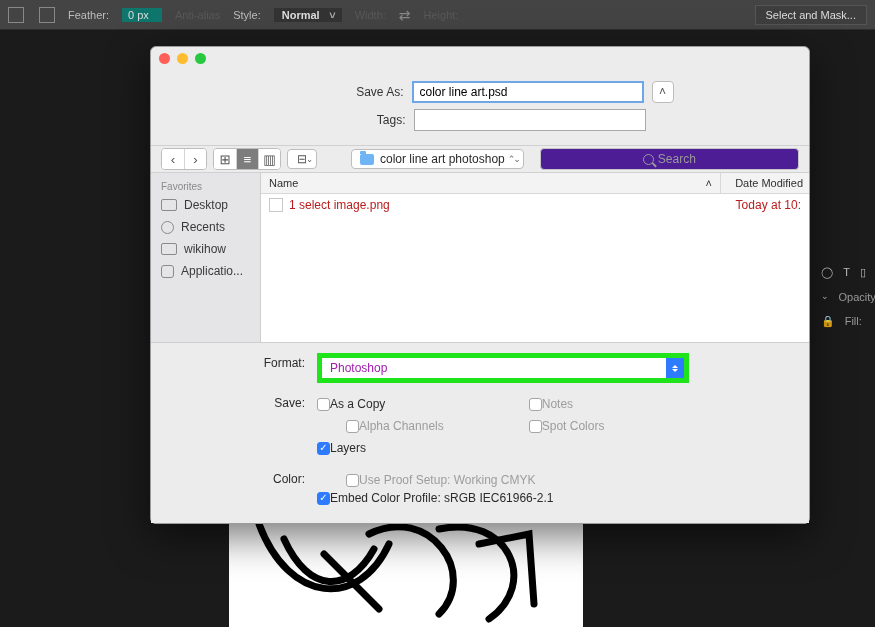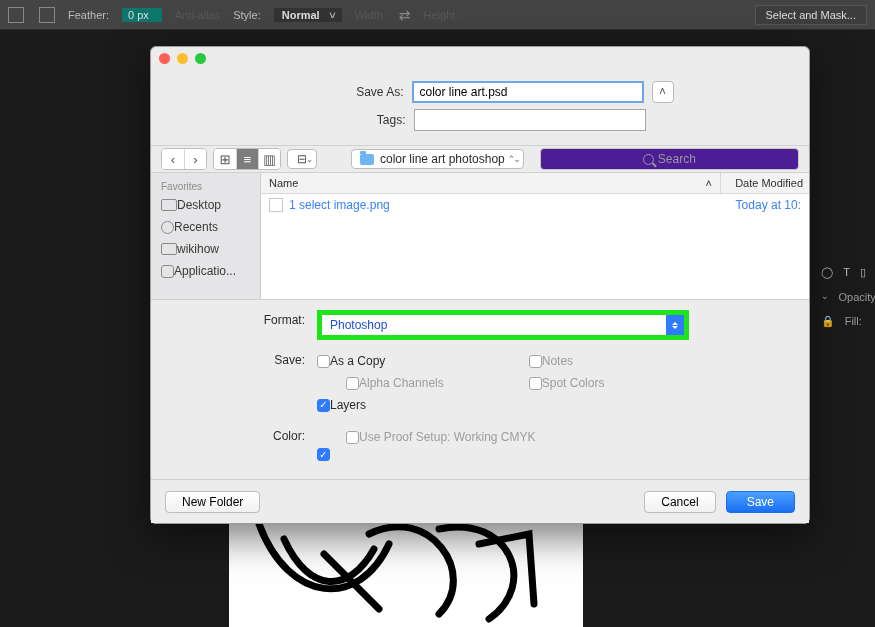--- a/index.html
+++ b/index.html
@@ -51,39 +51,39 @@
   .pathpop::after{content:"⌃⌄"; font-size:9px; line-height:8px; position:absolute; right:4px; color:#666; letter-spacing:-2px; display:flex; flex-direction:column;}
   .fold { width:14px; height:11px; background:#6fb5f5; border-radius:2px; position:relative;}
   .fold::before{content:""; position:absolute; top:-3px; left:0; width:6px; height:3px; background:#6fb5f5; border-radius:1px 1px 0 0;}
   .searchf { margin-left:10px; flex:1; border:1px solid #c6c6c6; border-radius:4px; background:#4c1d95; height:22px; display:flex; align-items:center; justify-content:center; color:#9a9a9a; gap:4px; padding:0 8px;}
   .mag { width:11px;height:11px;border:1.5px solid #9a9a9a;border-radius:50%; position:relative;}
   .mag::after{content:"";position:absolute;width:5px;height:1.5px;background:#9a9a9a; bottom:-2px; right:-4px; transform:rotate(45deg);}
 
   .browser { flex:1; display:flex; min-height:0;}
   .sidebar { width:110px; background:#e5e4e6; border-right:1px solid #cfcfcf; padding-top:4px;}
   .sb-head { color:#8a8a8a; font-size:10px; padding:4px 10px 2px;}
-  .sb-item { display:flex; align-items:center; padding:4px 10px; color:#3a3a3a;}
+  .sb-item { display:flex; align-items:center; gap:7px; padding:4px 10px; color:#3a3a3a;}
   .sb-ico { width:16px; height:12px; border:1.3px solid #8a8a8a; border-radius:2px; display:inline-block;}
   .sb-ico.folder{background:none;}
   .sb-ico.clock{border-radius:50%; width:13px;height:13px;}
   .sb-ico.app{border-radius:3px; transform:rotate(0deg); width:13px;height:13px;}
   .filepane { flex:1; background:#fff; display:flex; flex-direction:column;}
   .fp-head { display:flex; font-size:11px; color:#303030; border-bottom:1px solid #d8d8d8; background:#f3f3f3;}
   .fp-head .c1{flex:1; padding:4px 8px; border-right:1px solid #d8d8d8; display:flex; justify-content:space-between;}
   .fp-head .c2{width:88px; padding:4px 6px; text-align:right;}
-  .fp-row { display:flex; align-items:center; padding:4px 8px; color:#3b82f6; font-size:12px;}
+  .fp-row { display:flex; align-items:center; padding:4px 8px; color:#b91c1c; font-size:12px;}
   .fp-row .fi { width:14px;height:14px;border:1px solid #c8c8c8; margin-right:6px;}
   .fp-row .dt { margin-left:auto; }
 
   .options { background:#ececec; padding:10px 16px 4px; border-top:1px solid #cfcfcf;}
   .opt-row { display:flex; align-items:flex-start; margin-bottom:10px; }
   .opt-row > label { width:150px; text-align:right; padding-right:12px; padding-top:3px; color:#2b2b2b;}
   .opt-body { flex:1; }
   .hlwrap { background:#20e41b; padding:5px; width:372px;}
-  .combo { background:#fff; height:20px; display:flex; align-items:center; padding:0 8px; position:relative; font-size:12px; color:#1d4ed8;}
+  .combo { background:#fff; height:20px; display:flex; align-items:center; padding:0 8px; position:relative; font-size:12px; color:#a21caf;}
   .combo .arr { position:absolute; right:0; top:0; bottom:0; width:18px; background:#2f7bff; display:flex; flex-direction:column; align-items:center; justify-content:center;}
   .combo .arr::before{content:"";border:3px solid transparent;border-bottom-color:#fff;margin-bottom:1px;}
   .combo .arr::after{content:"";border:3px solid transparent;border-top-color:#fff;}
   .cb { display:flex; align-items:center; margin:4px 0; font-size:12px;}
   .cb.dis { color:#9d9d9d;padding-left:29px; }
   .cb .box { width:13px;height:13px;border:1px solid #a5a5a5;border-radius:3px; background:#fff; display:flex;align-items:center;justify-content:center;}
   .cb.on .box { background:#2f7bff; border-color:#2f7bff; }
   .cb.on .box::after{content:"✓"; color:#fff; font-size:10px; line-height:10px;}
   .cb-cols { display:flex; gap:56px;}
   .cb-cols .col { display:flex; flex-direction:column;}
@@ -260,24 +260,19 @@
     </div>
     <div class="opt-row">
       <label>Color:</label>
       <div class="opt-body">
         <div class="cb dis">
             <span class="box"></span>
             <span>Use Proof Setup:  Working CMYK</span>
           </div>
         <div class="cb on">
             <span class="box"></span>
-          </div>
-      </div>
-    </div>
-  </div>
-
-  <div class="footer">
-    <button class="macbtn">New Folder</button>
-    <span class="spacer"></span>
-    <button class="macbtn" style="margin-right:10px">Cancel</button>
-    <button class="macbtn primary">Save</button>
-  </div>
+            <span>Embed Color Profile:  sRGB IEC61966-2.1</span>
+          </div>
+      </div>
+    </div>
+  </div>
+
 </div>
 
 </body></html>

